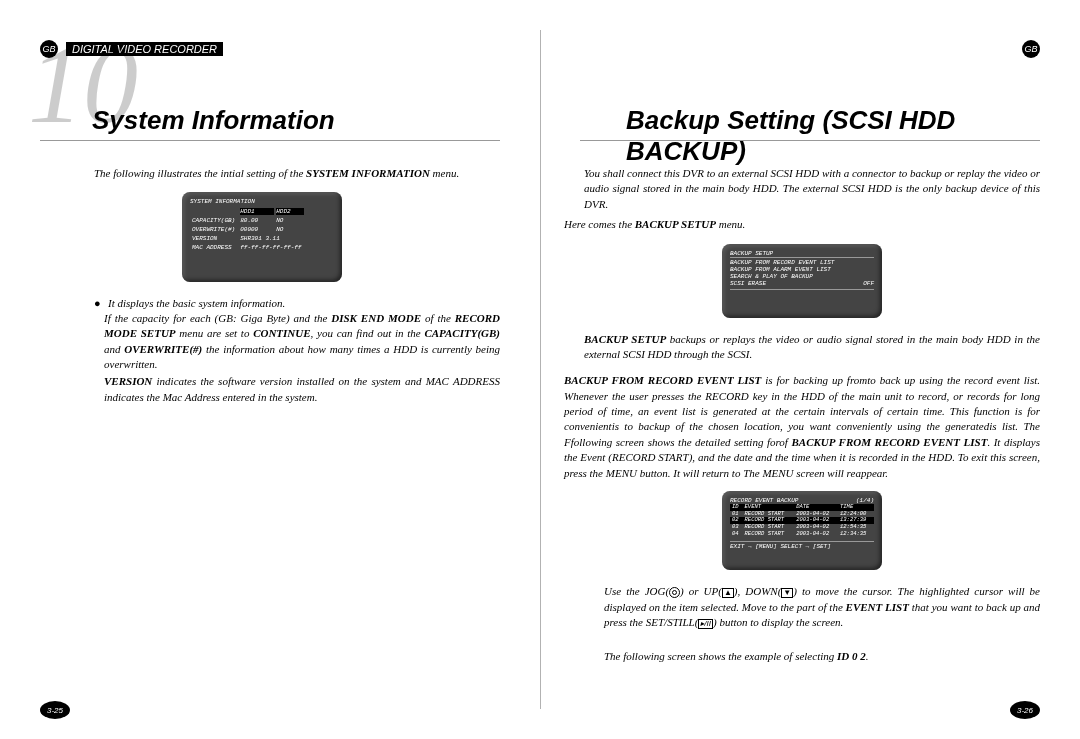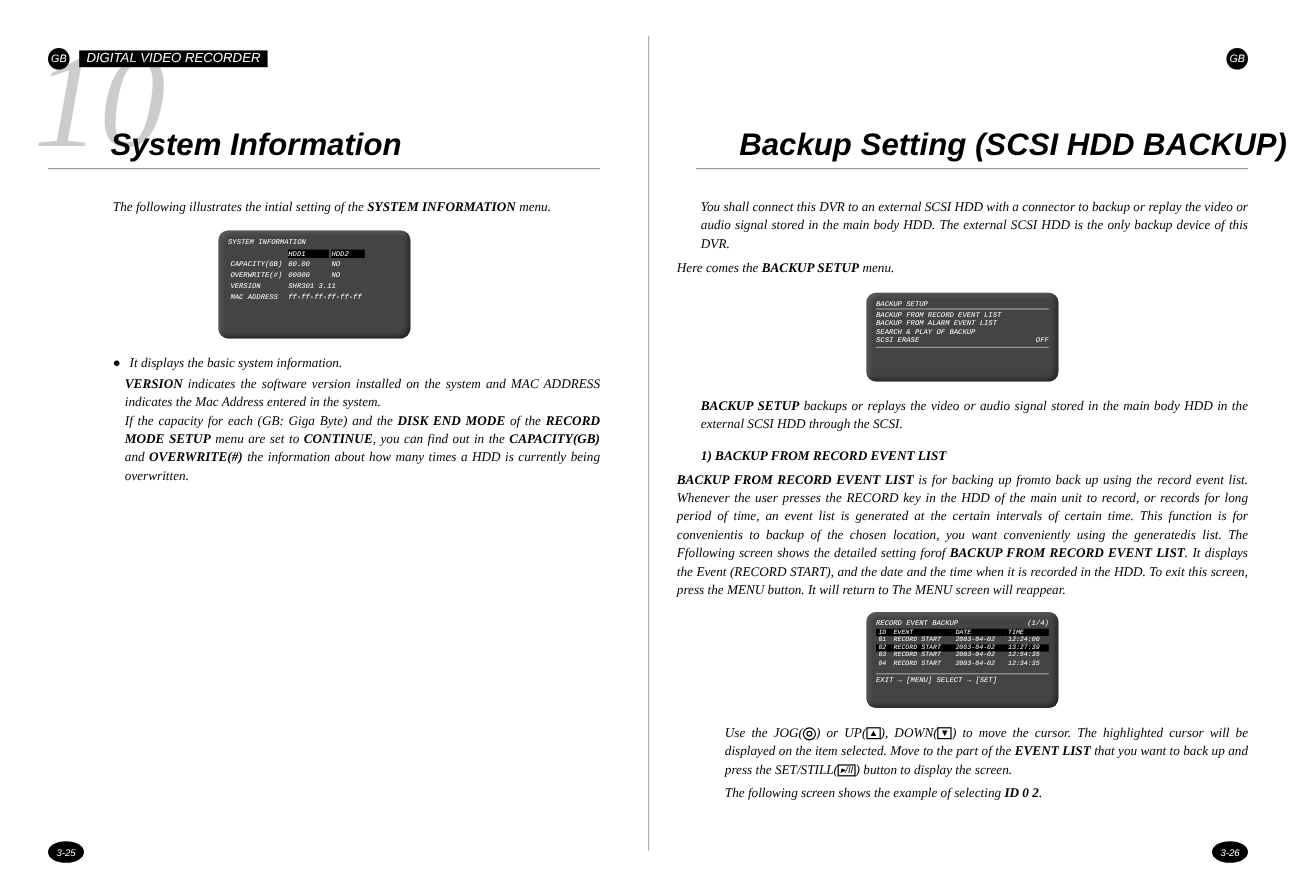--- a/index.html
+++ b/index.html
@@ -264,35 +264,35 @@
                 </tr>
           </tbody>
             </table>
         </div>
       </div>
 
       <div class="bullet-row">
         <span class="dot">●</span>
         <span>It displays the basic system information.</span>
       </div>
+      <div class="indent2">
+        <span>If the capacity for each (GB: Giga Byte) and the </span><b>DISK END MODE</b><span> of the </span><b>RECORD MODE SETUP</b><span> menu are set to </span><b>CONTINUE</b><span>, you can find out in the </span><b>CAPACITY(GB)</b><span> and </span><b>OVERWRITE(#)</b><span> the information about how many times a HDD is currently being overwritten.</span>
+      </div>
       <div class="indent2" style="margin-top:2px">
         <b>VERSION</b><span> indicates the software version installed on the system and MAC ADDRESS indicates the Mac Address entered in the system.</span>
-      </div>
-      <div class="indent2">
-        <span>If the capacity for each (GB: Giga Byte) and the </span><b>DISK END MODE</b><span> of the </span><b>RECORD MODE SETUP</b><span> menu are set to </span><b>CONTINUE</b><span>, you can find out in the </span><b>CAPACITY(GB)</b><span> and </span><b>OVERWRITE(#)</b><span> the information about how many times a HDD is currently being overwritten.</span>
       </div>
     </div>
 
     <div class="page-num pn-left">3-25</div>
     <div class="divider"></div>
   </div>
 
   <div class="half">
     <div class="gb-circle gb-right">GB</div>
-    <div class="section-title" style="left:76px">Backup Setting (SCSI HDD BACKUP)</div>
+    <div class="section-title" style="left:86px">Backup Setting (SCSI HDD BACKUP)</div>
     <div class="hr"></div>
 
     <div class="content">
       <p style="margin-left:20px">You shall connect this DVR to an external SCSI HDD with a connector to backup or replay the video or audio signal stored in the main body HDD. The external SCSI HDD is the only backup device of this DVR.</p>
       <p style="margin-top:-6px">
         <span>Here comes the </span><b>BACKUP SETUP</b><span> menu.</span>
       </p>
 
       <div class="screen">
         <div class="screen-inner">
@@ -306,21 +306,20 @@
               <span>OFF</span>
             </div>
           </div>
         </div>
       </div>
 
       <p style="margin-left:20px">
         <b>BACKUP SETUP</b><span> backups or replays the video or audio signal stored in the main body HDD in the external SCSI HDD through the SCSI.</span>
       </p>
 
-      <div class="sub-h" style="margin-left:20px">1) BACKUP FROM RECORD EVENT LIST</div>
       <div style="">
         <b>BACKUP FROM RECORD EVENT LIST</b><span> is for backing up fromto back up using the record event list. Whenever the user presses the RECORD key in the HDD of the main unit to record, or records for long period of time, an event list is generated at the certain intervals of certain time. This function is for convenientis to backup of the chosen location, you want conveniently using the generatedis list. The Ffollowing screen shows the detailed setting forof </span><b>BACKUP FROM RECORD EVENT LIST</b><span>. It displays the Event (RECORD START), and the date and the time when it is recorded in the HDD. To exit this screen, press the MENU button. It will return to The MENU screen will reappear.</span>
       </div>
 
       <div class="screen event-screen">
         <div class="screen-inner">
           <div class="event-header">
             <span>RECORD EVENT BACKUP</span>
             <span>(1/4)</span>
           </div>
@@ -358,21 +357,21 @@
             </tr>
           </tbody>
             </table>
           <div class="event-footer">EXIT → [MENU]  SELECT → [SET]</div>
         </div>
       </div>
 
       <div style="margin-left:40px">
         <span>Use the JOG(</span><span class="circ"></span><span>) or UP(</span><span class="small-icon">▲</span><span>), DOWN(</span><span class="small-icon">▼</span><span>) to move the cursor. The highlighted cursor will be displayed on the item selected. Move to the part of the </span><b>EVENT LIST</b><span> that you want to back up and press the SET/STILL(</span><span class="small-icon">▸/II</span><span>) button to display the screen.</span>
       </div>
-      <div style="margin-left:40px;margin-top:4px">
+      <div style="margin-left:40px;margin-top:18px">
         <span>The following screen shows the example of selecting </span><b>ID 0 2</b><span>.</span>
       </div>
     </div>
 
     <div class="page-num pn-right">3-26</div>
   </div>
 
 </div>
 
 </body></html>

